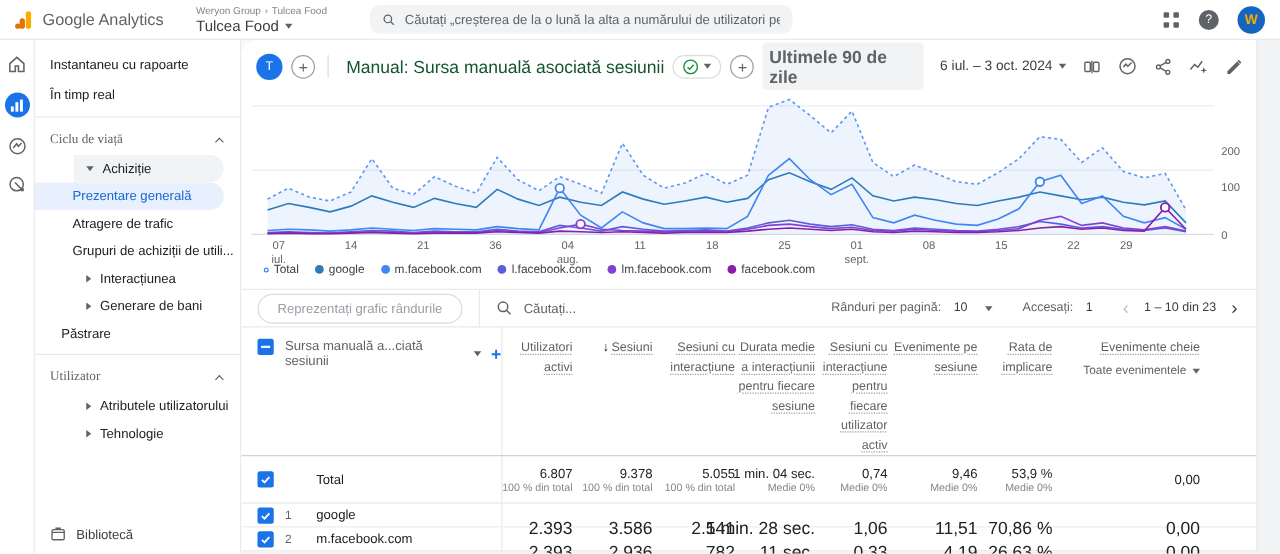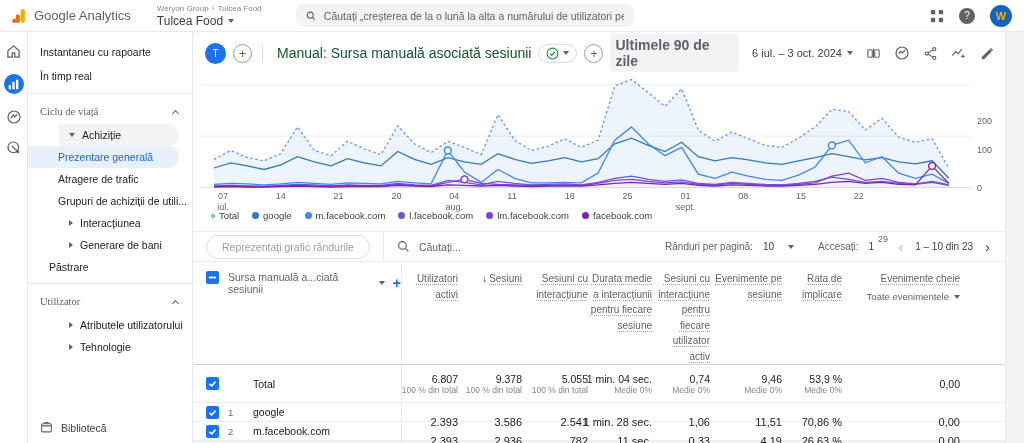--- a/index.html
+++ b/index.html
@@ -115,21 +115,21 @@
   .total-row { display:flex; align-items:center; height:38px; border-bottom:1px solid #e8eaed; }
   .total-row .t-metrics, .trow .t-metrics { align-items:center; }
   .total-label { font-size:10.5px; color:#202124; }
   .cell { text-align:right; white-space:nowrap; }
   .cell .v { font-size:10.5px; color:#202124; }
   .cell .s { font-size:8.5px; color:#80868b; margin-top:0; }
   .trow { display:flex; align-items:center; height:19px; border-bottom:1px solid #ededee; font-size:10.5px; }
   .trow.shaded { background:#f1f3f4; }
   .row-idx { width:16px; color:#5f6368; font-size:9.5px; flex:none; }
   .row-name { white-space:nowrap; overflow:hidden; }
-  .tcell { font-size:11px; color:#202124; white-space:nowrap;margin-top:20px; }
+  .tcell { font-size:14px; color:#202124; white-space:nowrap;margin-top:20px; }
   svg { display:block; }
 </style>
 </head>
 <body>
 
 <div class="app">
 
   <header class="topbar">
     <div class="brand">
       <svg width="17" height="18" viewBox="0 0 24 24">
@@ -334,21 +334,21 @@
                 <div>07</div>
                 <div>iul.</div>
               </div>
               <div class="x-tick" style="left: 79.8px;">
                 <div>14</div>
               </div>
               <div class="x-tick" style="left: 137.6px;">
                 <div>21</div>
               </div>
               <div class="x-tick" style="left: 195.4px;">
-                <div>20</div>
+                <div>36</div>
               </div>
               <div class="x-tick" style="left: 253.2px;">
                 <div>04</div>
                 <div>aug.</div>
               </div>
               <div class="x-tick" style="left: 311px;">
                 <div>11</div>
               </div>
               <div class="x-tick" style="left: 368.8px;">
                 <div>18</div>
@@ -362,21 +362,21 @@
               </div>
               <div class="x-tick" style="left: 542.2px;">
                 <div>08</div>
               </div>
               <div class="x-tick" style="left: 600px;">
                 <div>15</div>
               </div>
               <div class="x-tick" style="left: 657.8px;">
                 <div>22</div>
               </div>
-              <div class="x-tick" style="left: 682px; margin-top: 43px;">
+              <div class="x-tick" style="left: 700px;">
                 <div>29</div>
               </div>
             </div>
           <div class="legend" id="legend">
               <span class="leg-item">
                 <span class="dot hollow" style="background: rgb(66, 133, 244);"></span>
                 <span>Total</span>
               </span>
               <span class="leg-item">
                 <span class="dot" style="background: rgb(45, 123, 185);"></span>

